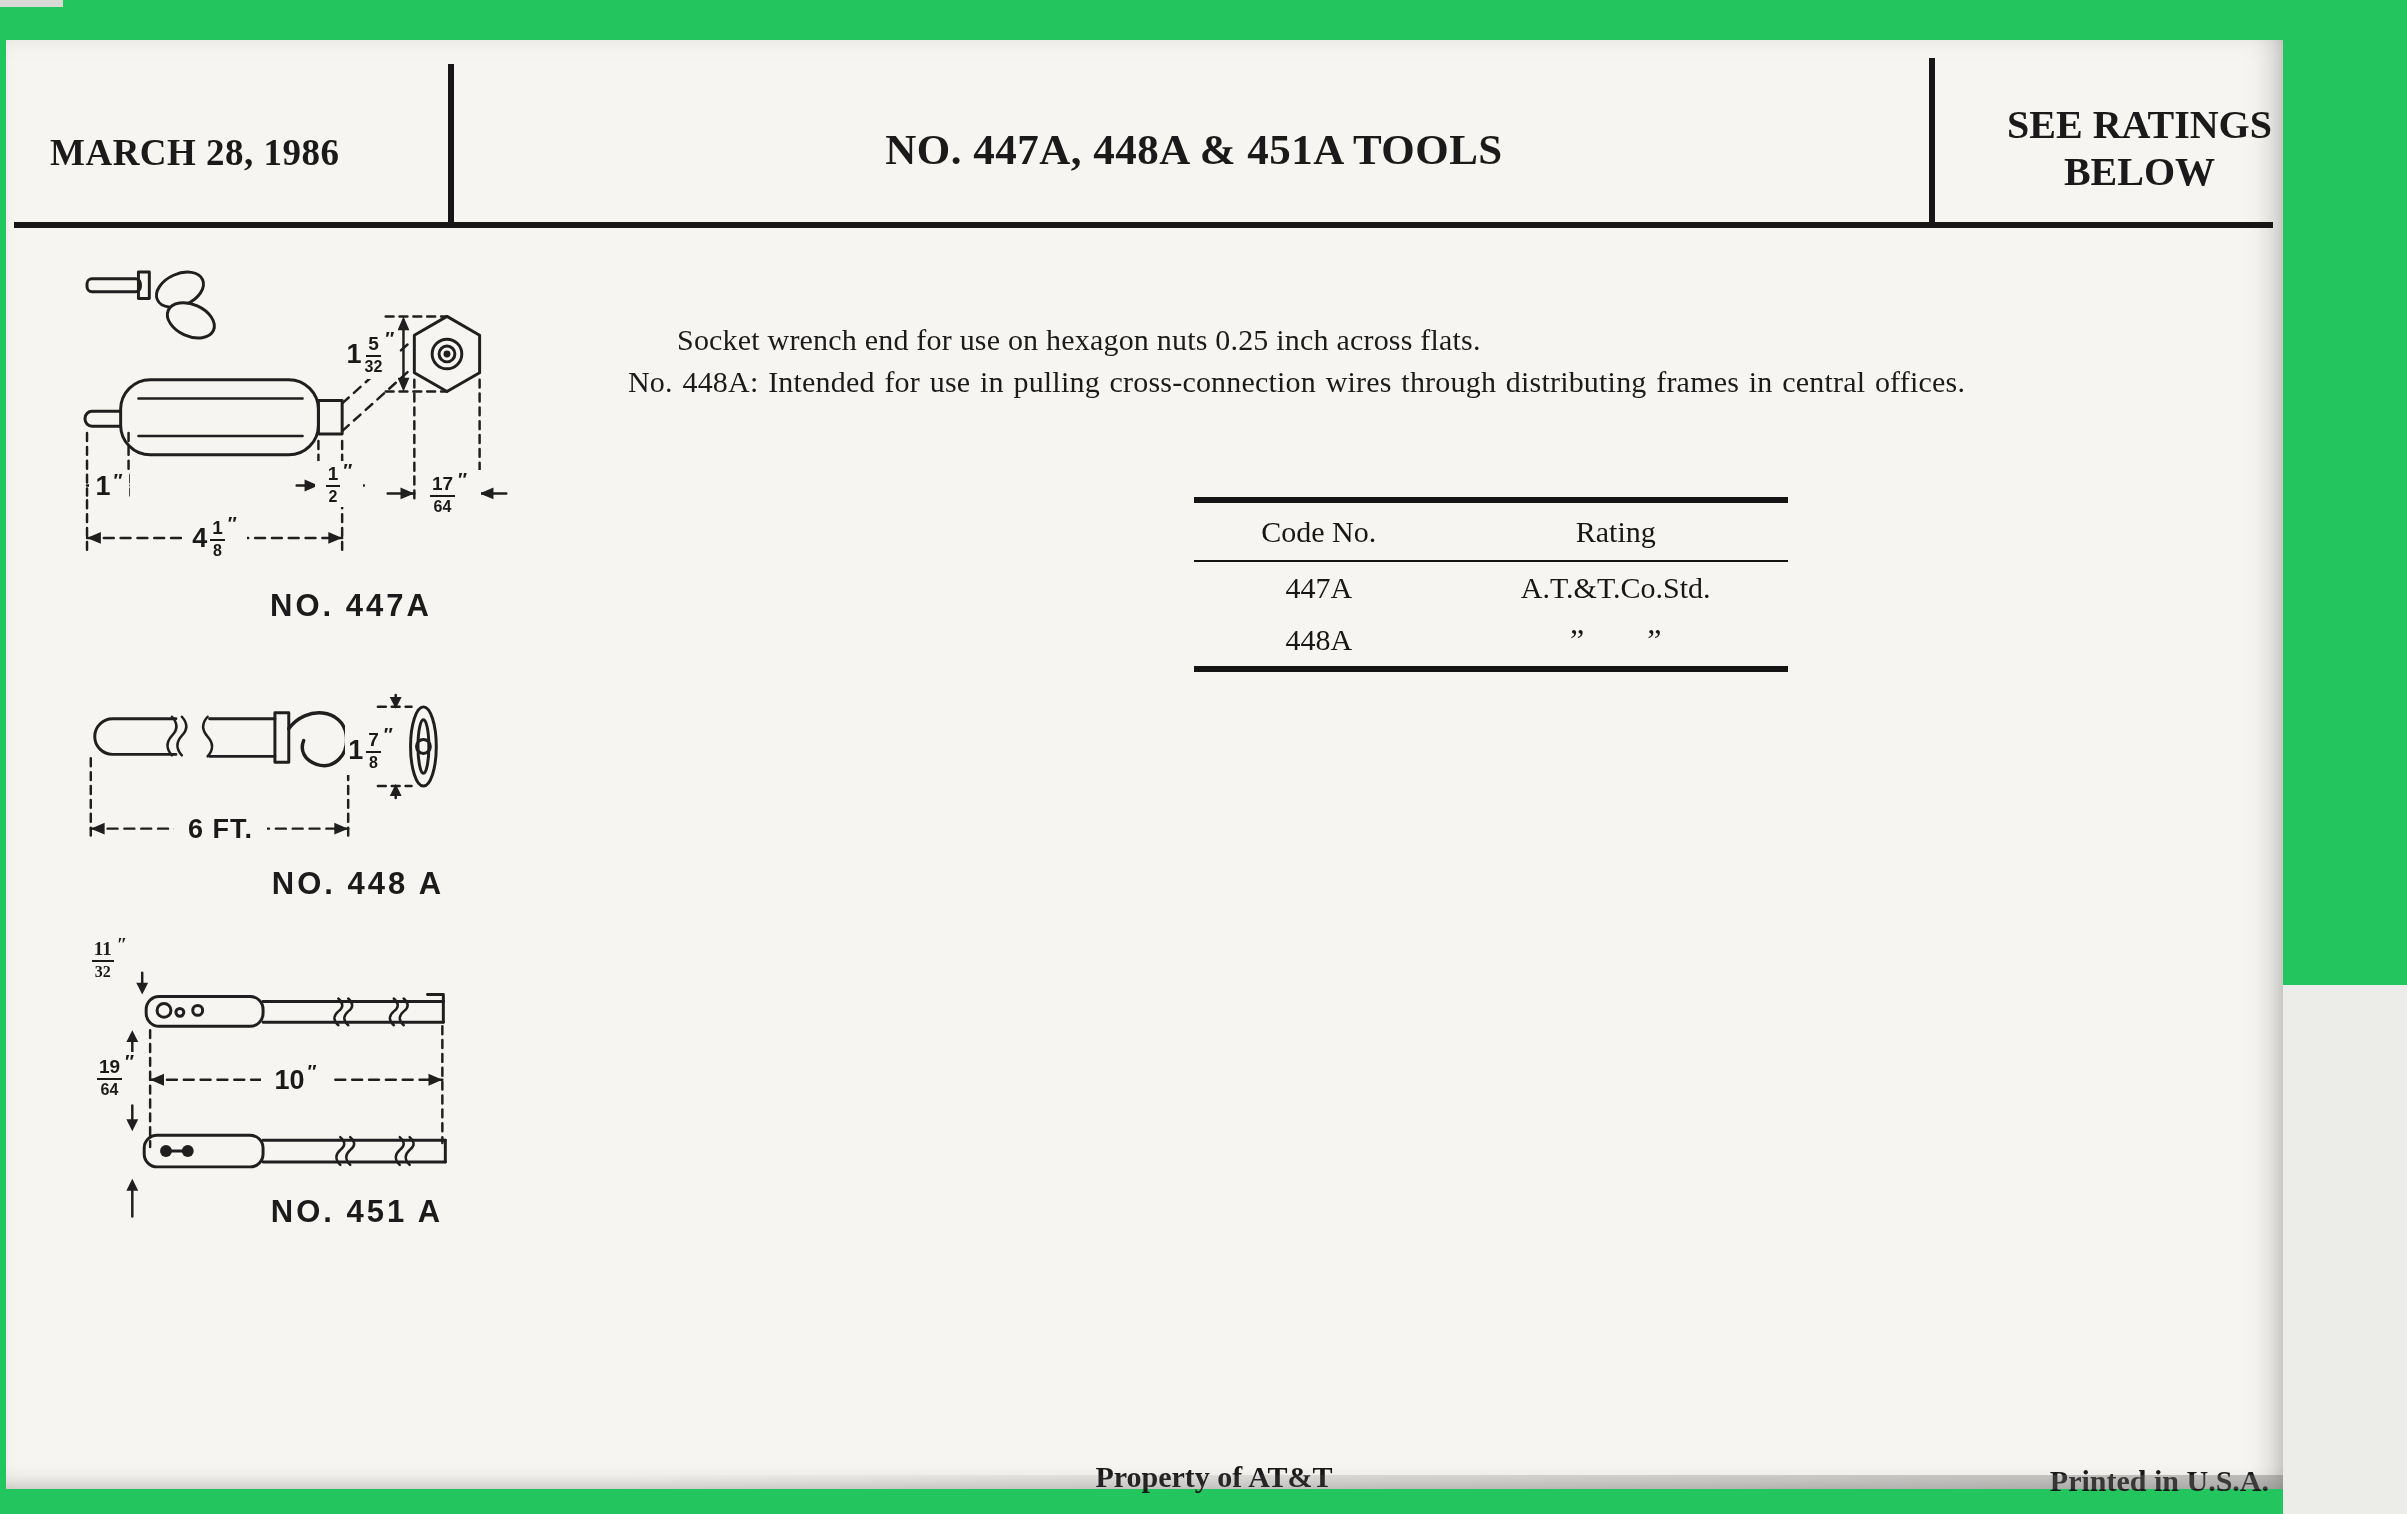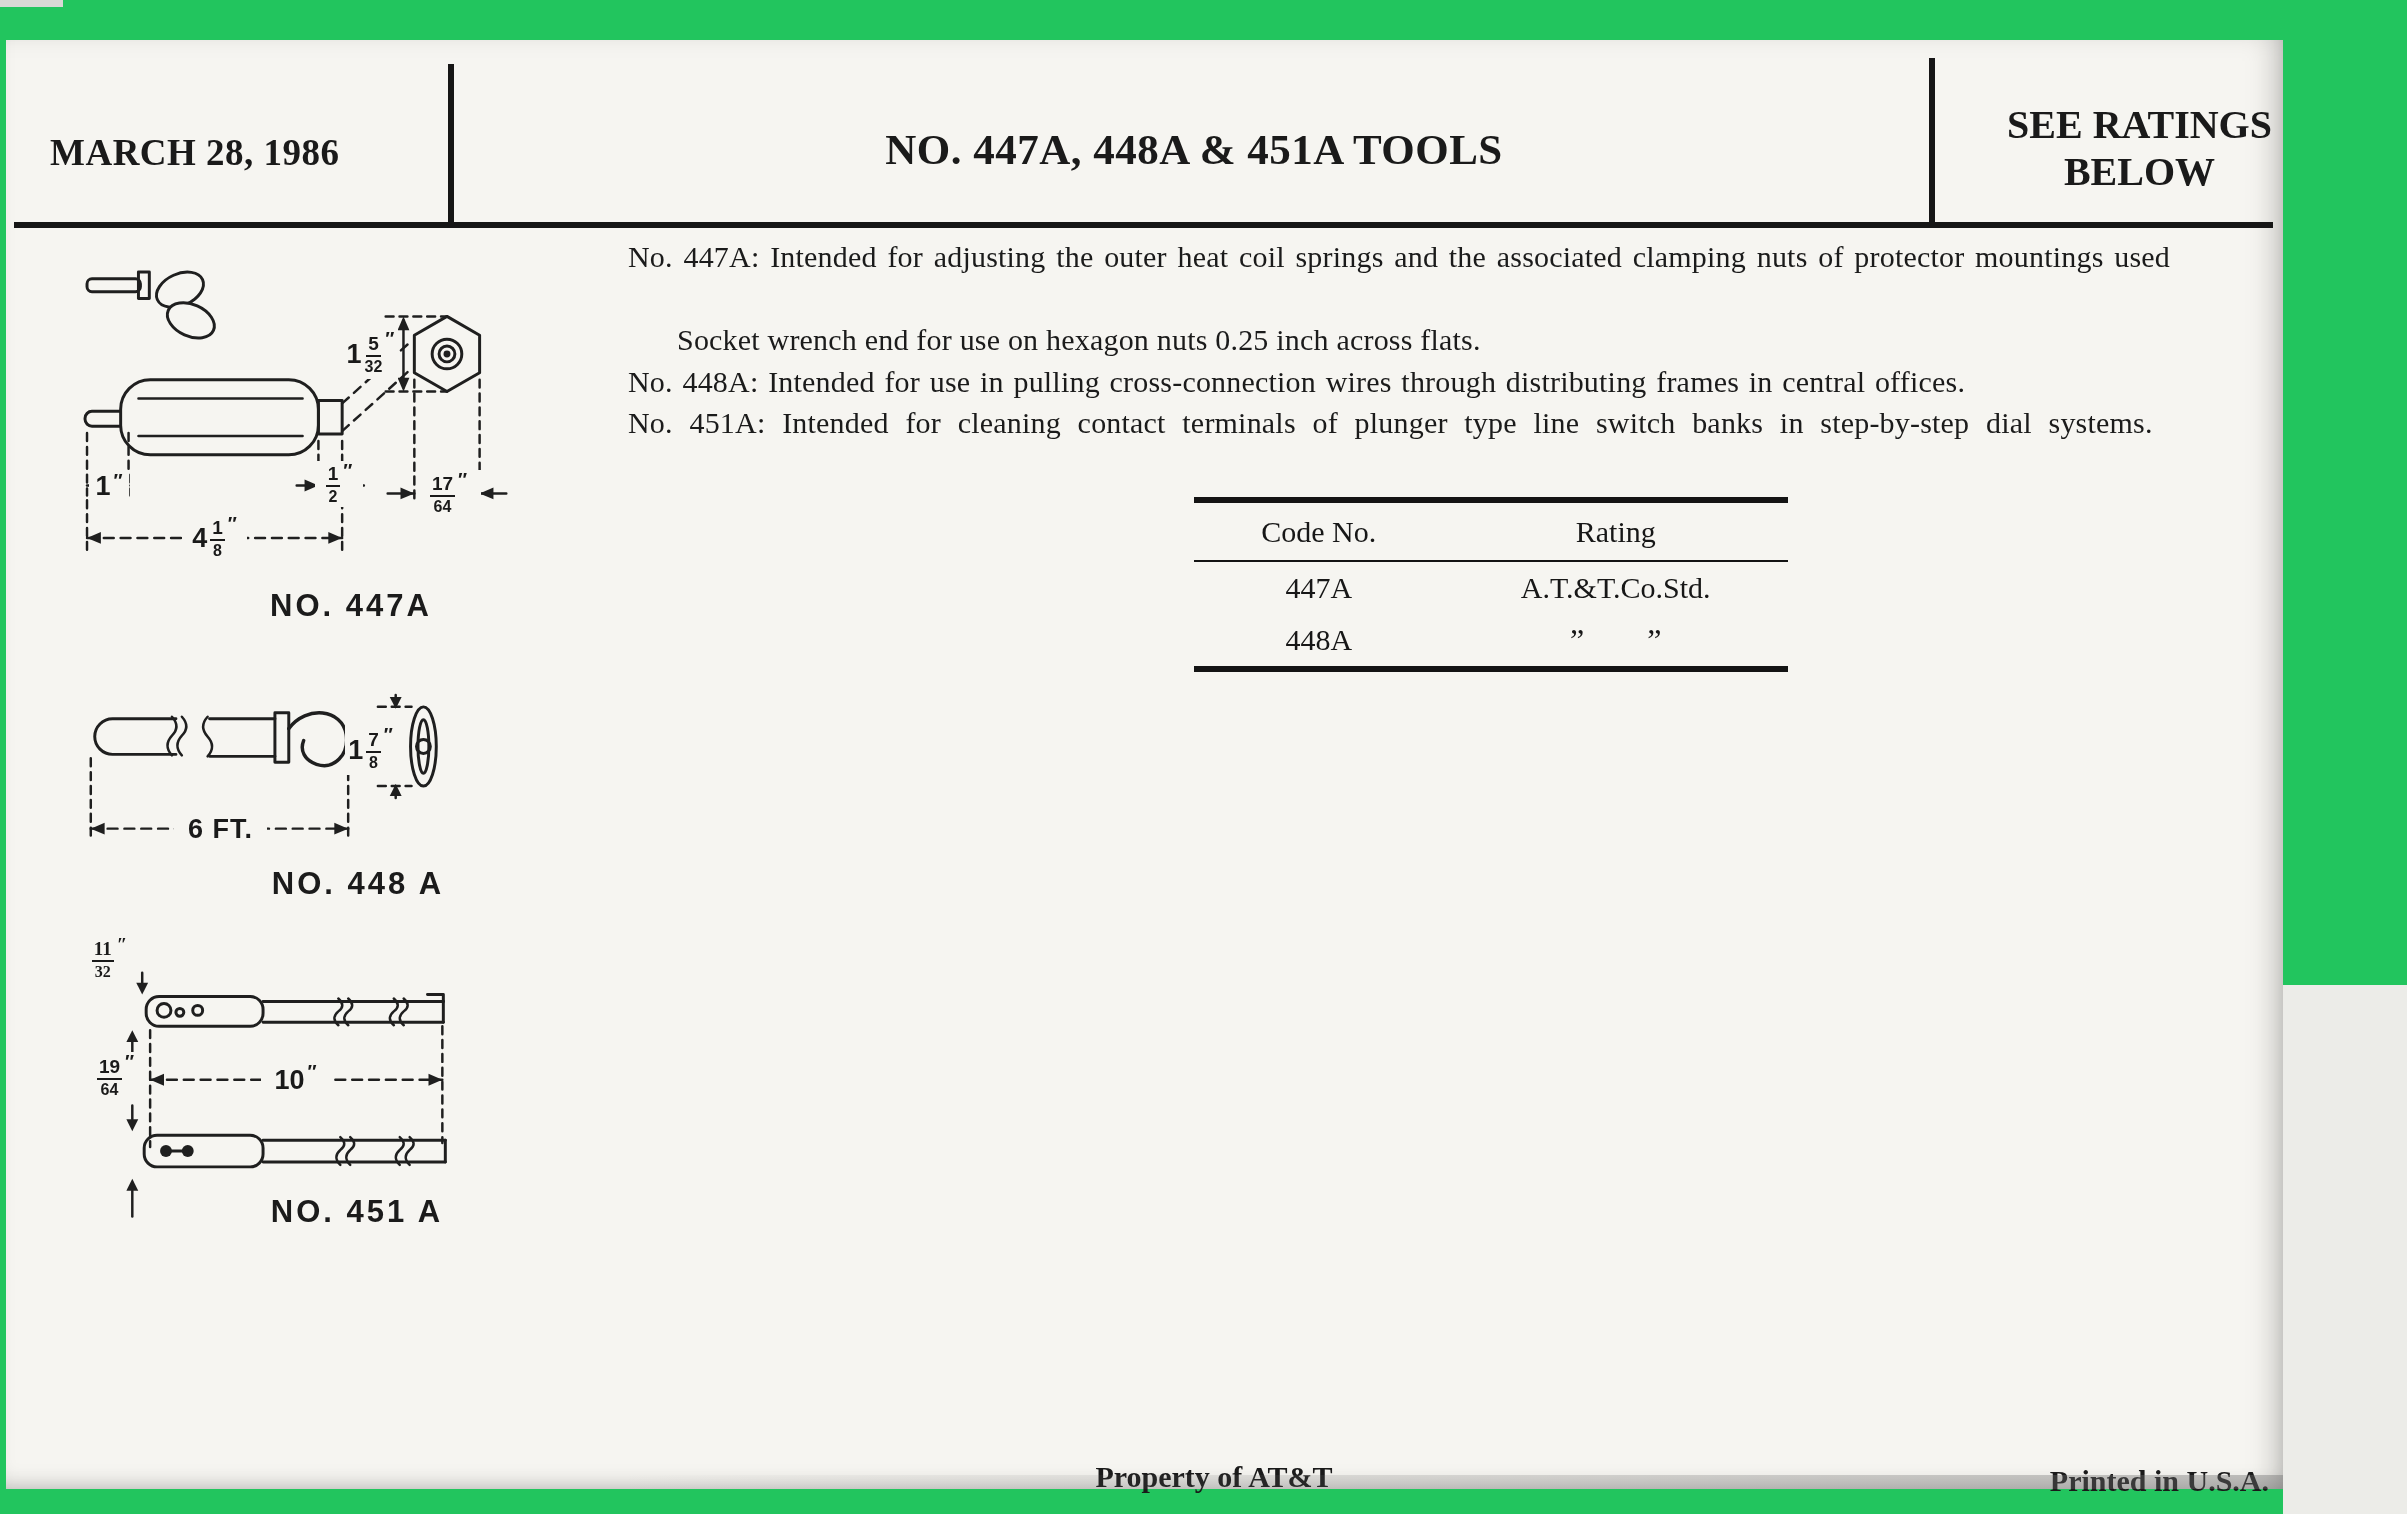--- a/index.html
+++ b/index.html
@@ -84,24 +84,22 @@
     <div class="hdr-date">MARCH 28, 1986</div>
     <div class="vdiv vdiv-left"></div>
     <h1 class="hdr-title">NO. 447A, 448A &amp; 451A TOOLS</h1>
     <div class="vdiv vdiv-right"></div>
     <div class="hdr-note">
       <div>SEE RATINGS</div>
       <div>BELOW</div>
     </div>
     <div class="hrule"></div>
 
-    <div class="desc-line dl1">No. 447A: Intended for adjusting the outer heat coil springs and the associated clamping nuts of protector mountings used</div>
     <div class="desc-line dl3">Socket wrench end for use on hexagon nuts 0.25 inch across flats.</div>
     <div class="desc-line dl4">No. 448A: Intended for use in pulling cross-connection wires through distributing frames in central offices.</div>
-    <div class="desc-line dl5">No. 451A: Intended for cleaning contact terminals of plunger type line switch banks in step-by-step dial systems.</div>
 
     <table class="ratings-table">
       <thead>
         <tr>
           <th class="col-code">Code No.</th>
           <th>Rating</th>
         </tr>
       </thead>
       <tbody>
         <tr>

